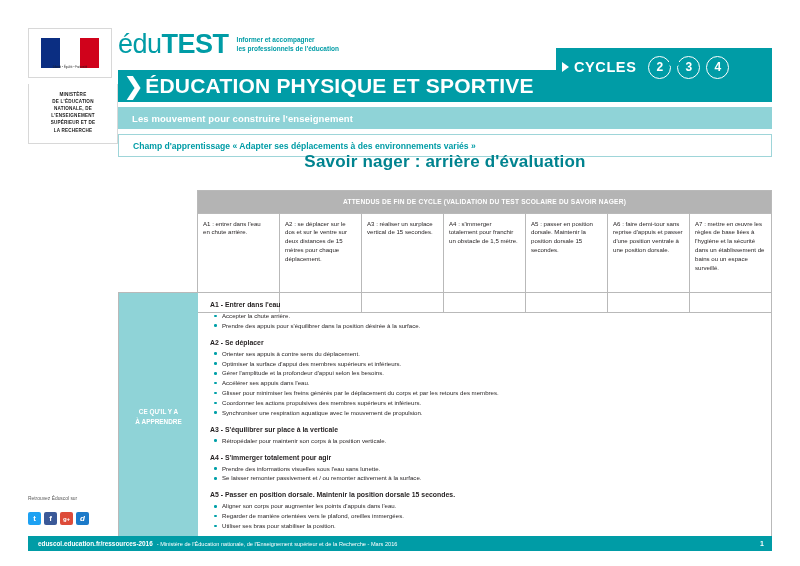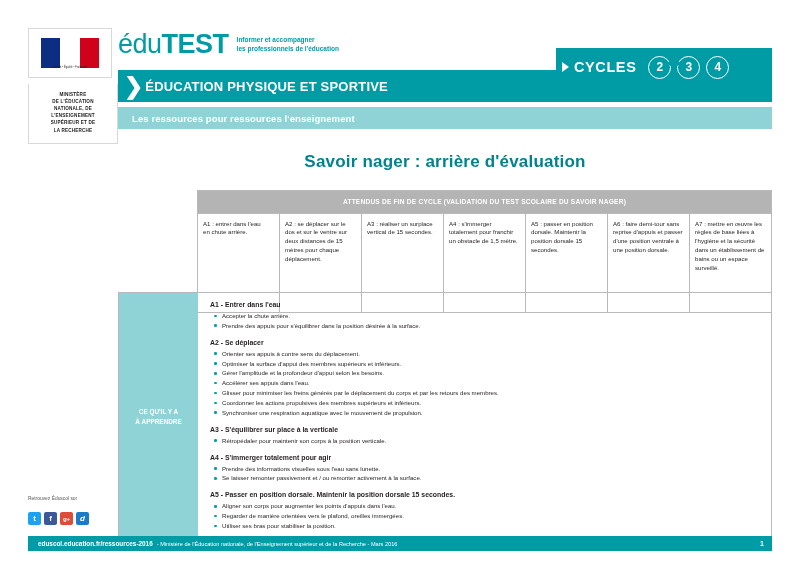--- a/index.html
+++ b/index.html
@@ -69,21 +69,21 @@
     position:absolute;right:90px;top:38px;width:0;height:0;
     border-left:8px solid transparent;border-right:8px solid transparent;border-top:7px solid #009ca6;
   }
   .title-band{
     margin-top:6px;background:#009ca6;color:#fff;height:32px;
     display:flex;align-items:center;padding-left:6px;
   }
   .title-band .chev{
     font-size:23px;font-weight:bold;line-height:1;margin-right:2px;
   }
-  .title-band .txt{font-size:13px;font-weight:bold;letter-spacing:.2px;}
+  .title-band .txt{font-size:21px;font-weight:bold;letter-spacing:.2px;}
   .sub-band{
     margin-top:5px;background:#8fd3d7;color:#ffffff;height:22px;
     display:flex;align-items:center;padding-left:14px;
   }
   .sub-band .txt{font-size:9.5px;font-weight:bold;color:#ffffff;letter-spacing:.1px;}
   .champ-band{
     margin-top:5px;border:1px solid #9ed5d9;height:21px;
     display:flex;align-items:center;padding-left:14px;background:#fff;
   }
   .champ-band .txt{font-size:8.6px;font-weight:bold;color:#009ca6;}
@@ -206,23 +206,26 @@
     </div>
     <div class="cycles-notch"></div>
   </div>
 
   <div class="title-band">
     <span class="chev">❯</span>
     <span class="txt">ÉDUCATION PHYSIQUE ET SPORTIVE</span>
   </div>
 
   <div class="sub-band">
-    <span class="txt">Les ressources pour ressources l'enseignement</span>
-  </div>
-
+    <span class="txt">Les mouvement pour construire l'enseignement</span>
+  </div>
+
+  <div class="champ-band">
+    <span class="txt">Champ d'apprentissage « Adapter ses déplacements à des environnements variés  »</span>
+  </div>
 </div>
 
 <div class="page-title">Savoir nager : arrière d'évaluation</div>
 
 <div class="tbl">
   <div class="tbl-head">ATTENDUS DE FIN DE CYCLE (VALIDATION DU TEST SCOLAIRE DU SAVOIR NAGER)</div>
   <div class="tbl-cols">
     <div class="col" style="white-space:pre-line;">A1 : entrer dans l'eau
 en chute arrière.</div>
     <div class="col">A2 : se déplacer sur le dos et sur le ventre sur deux distances de 15 mètres pour chaque déplacement.</div>

